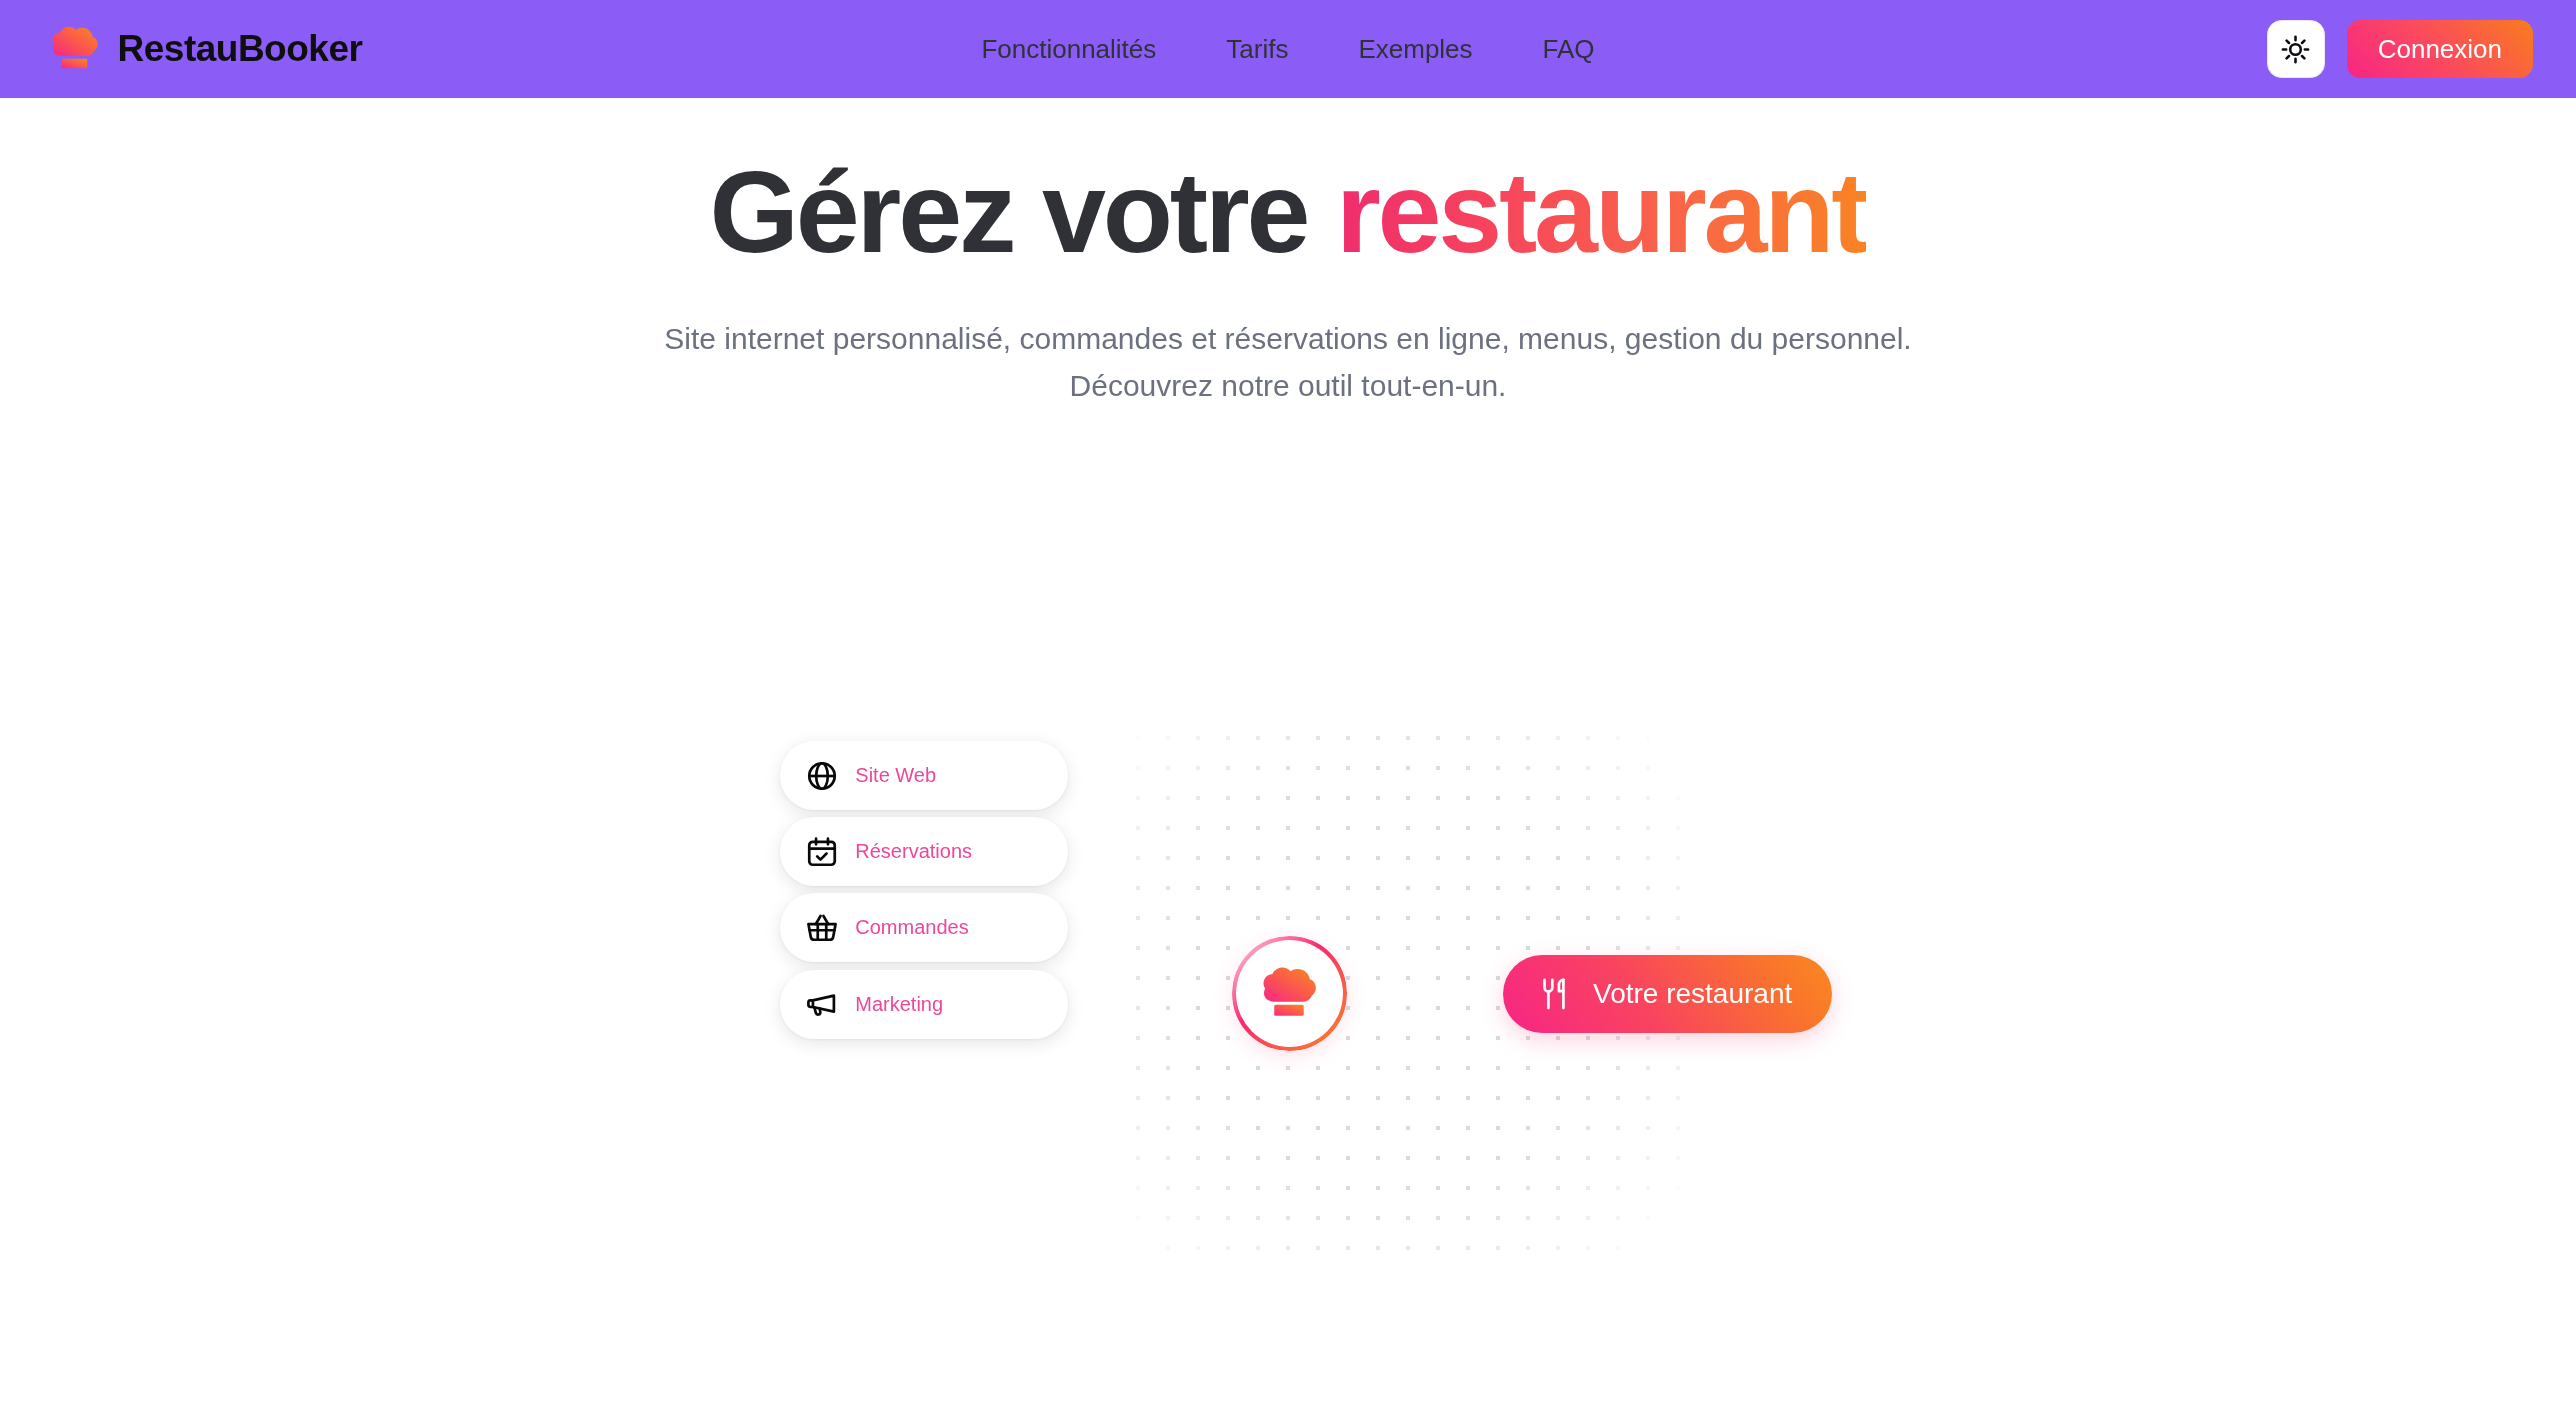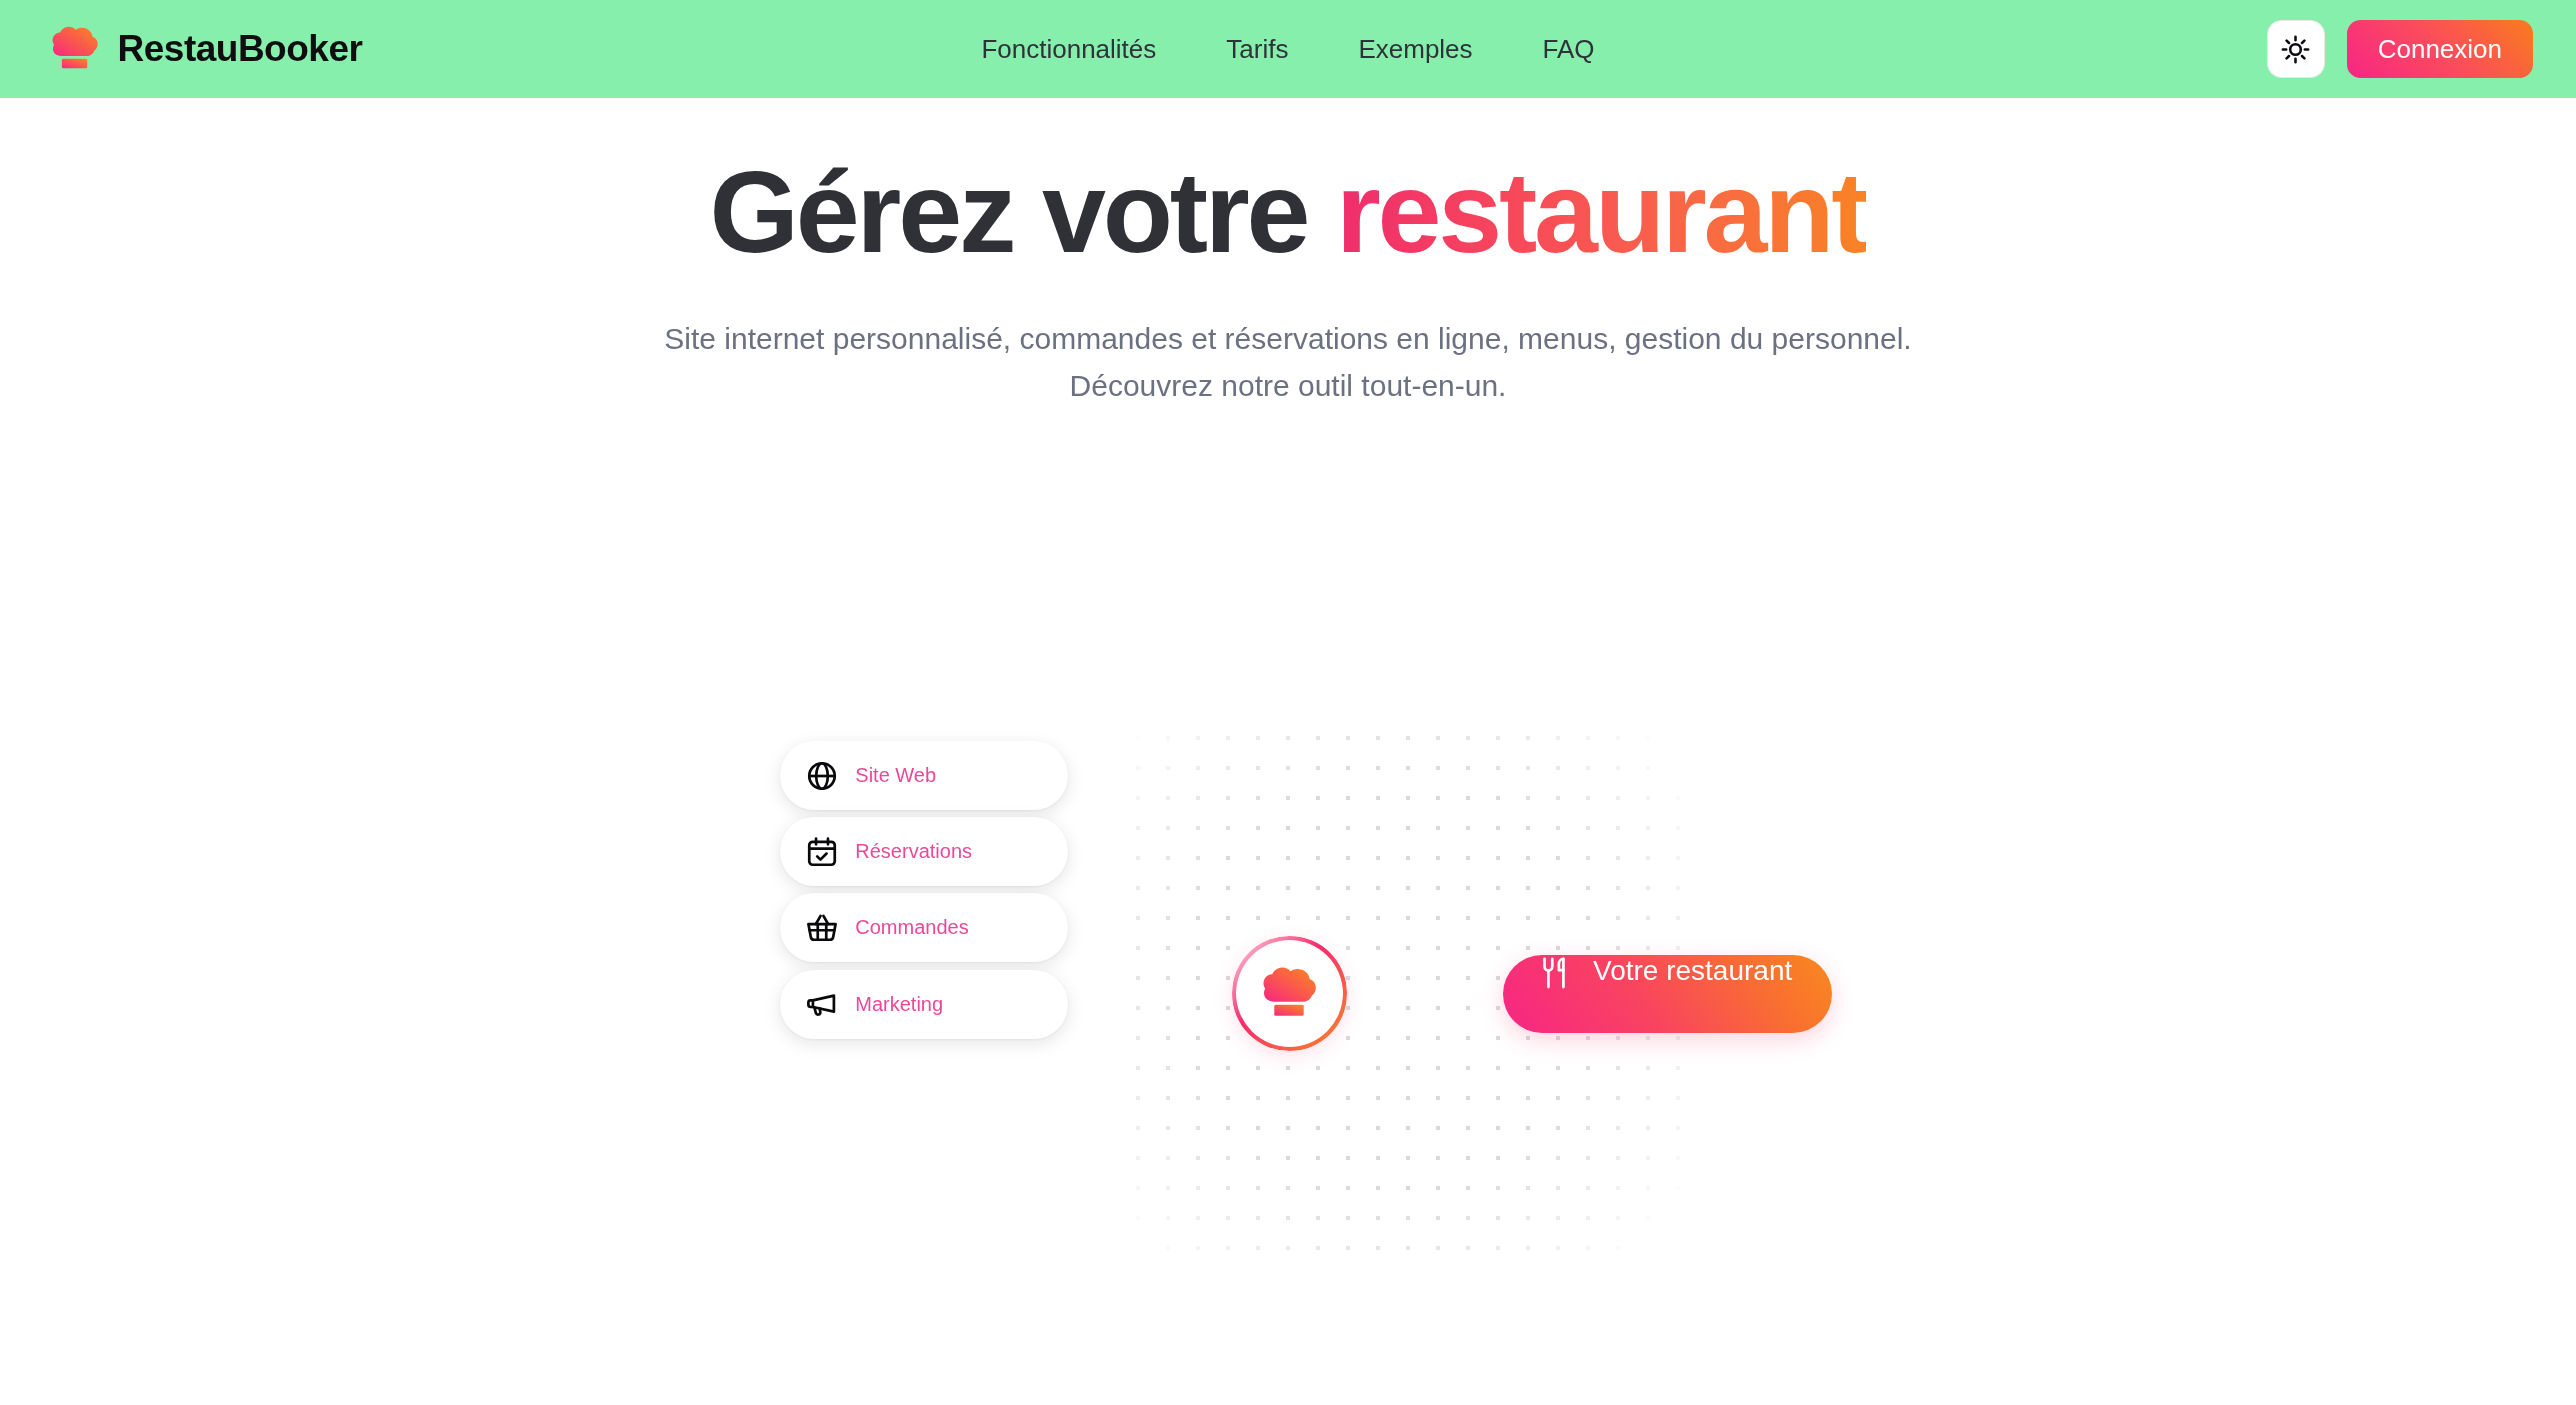--- a/index.html
+++ b/index.html
@@ -13,21 +13,21 @@
   }
 
   
   .header {
     position: absolute;
     top: 0; left: 0;
     width: 2576px;
     height: 98px;
     display: flex;
     align-items: center;
-    background: #86efac;
+    background: #8b5cf6;
   }
   .brand {
     position: absolute;
     left: 47px;
     display: flex;
     align-items: center;
     gap: 14.5px;
     cursor: pointer;
   }
   .brand-logo { width: 56px; height: 56px; display: block; }
@@ -205,20 +205,21 @@
 
   .target-pill {
     position: absolute;
     left: 1503px;
     top: 259px;
     height: 78px;
     border-radius: 39px;
     padding: 0 40px 0 34px;
     background: linear-gradient(55deg, #f72585 0%, #f9445f 42%, #f9702f 78%, #f98a1e 100%);
     display: flex;
+    align-items: center;
     gap: 20px;
     box-shadow: 0 7.2px 23.5px rgba(247,60,110,0.22);
     cursor: pointer;
   }
   .target-icon { width: 36px; height: 36px; display: block; flex: none; }
   .target-label {
     font-size: 28px;
     color: #ffffff;
     white-space: nowrap;
   }

